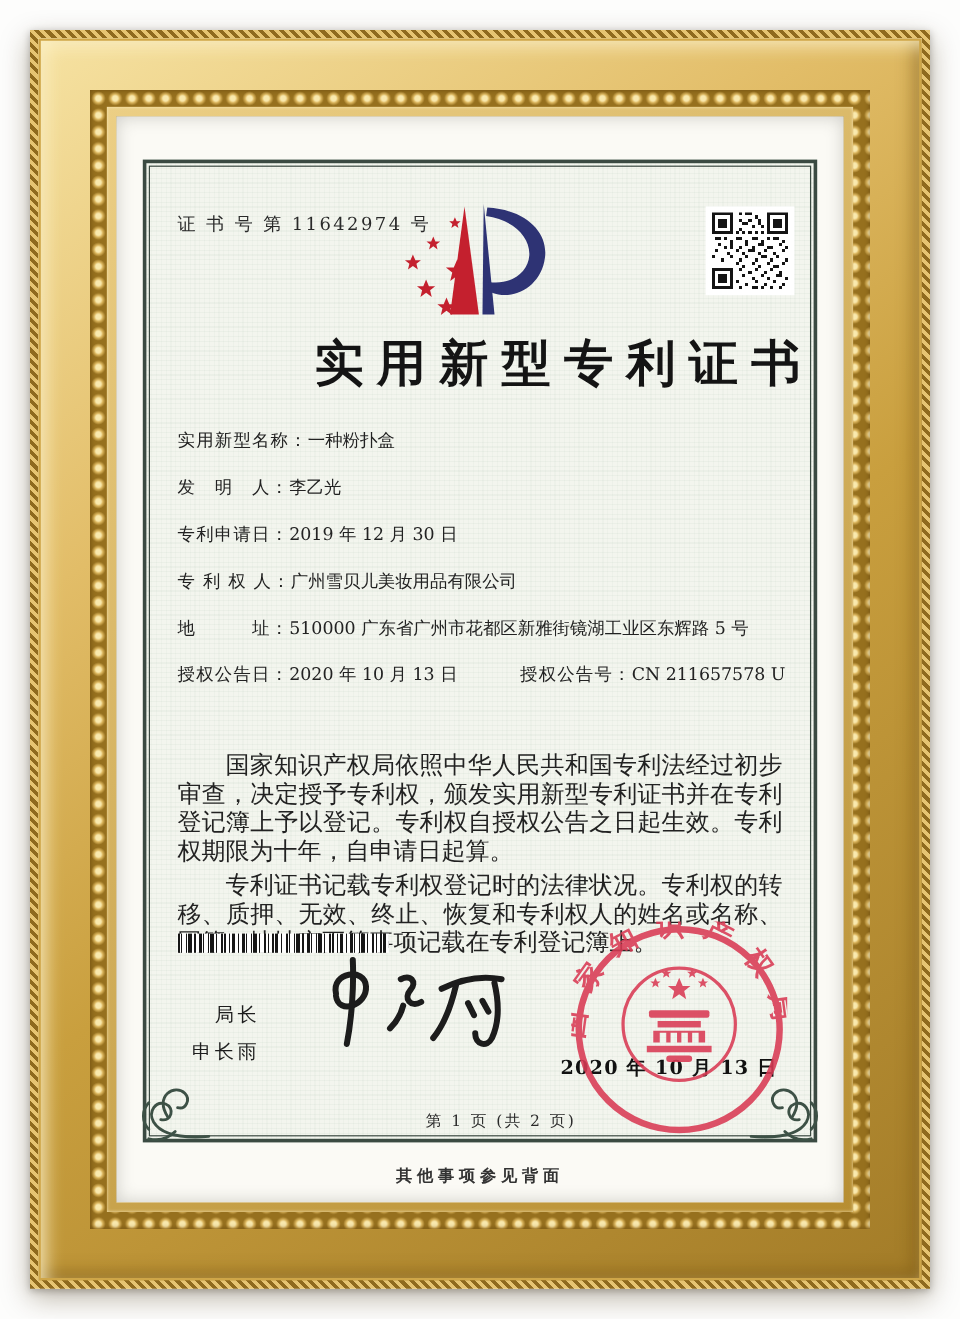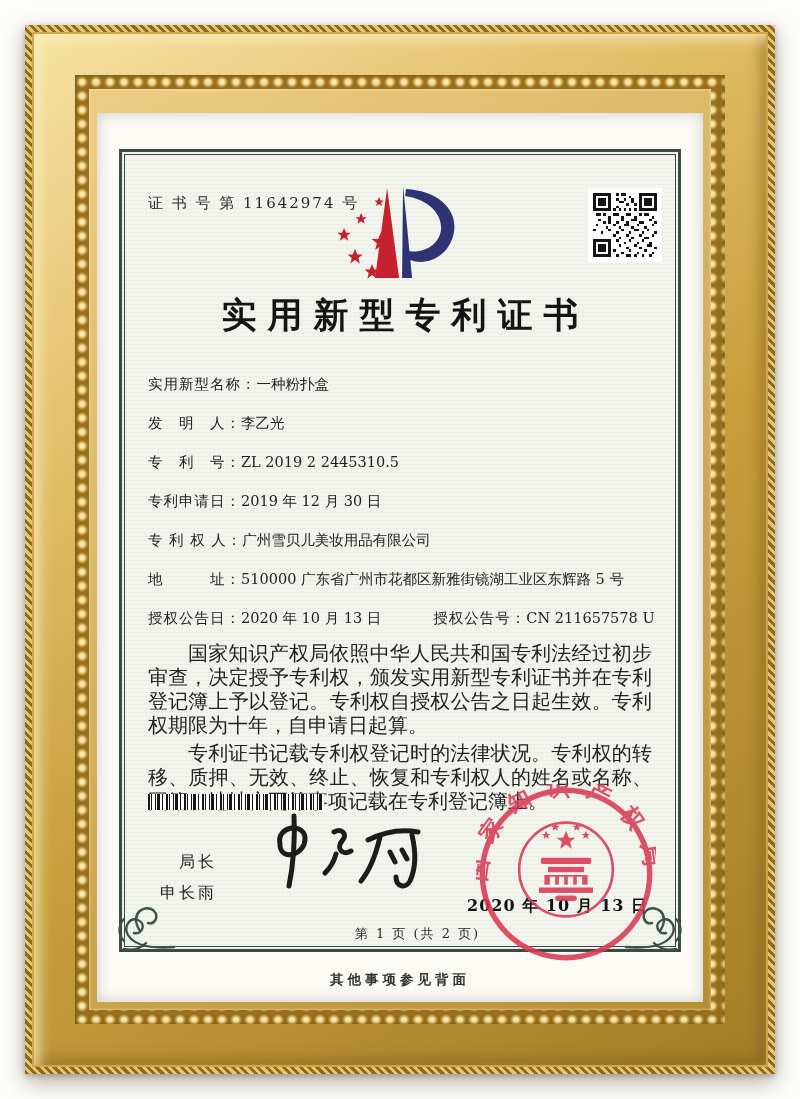--- a/index.html
+++ b/index.html
@@ -35,21 +35,20 @@
     position:absolute; inset:64px;
     background:linear-gradient(145deg,#eccf85,#b78e31);
     box-shadow:inset 0 0 3px rgba(255,245,210,.8);
   }
 
   
   .paper {
     position:absolute; inset:72px;
     background:#fbfaf5;
     box-shadow:inset 0 0 14px rgba(40,40,30,.22);
-    margin-top:16px;
   }
   .cert-border {
     position:absolute; left:22px; right:22px; top:36px; bottom:50px;
     border:3px solid #3b4a42;
     background-color:#f3f5ee;
     background-image:
       repeating-linear-gradient(0deg, rgba(130,165,140,.07) 0 1px, transparent 1px 4px),
       repeating-linear-gradient(90deg, rgba(130,165,140,.05) 0 1px, transparent 1px 4px);
   }
   .cert-border::before {
@@ -64,21 +63,21 @@
 
   .logo { position:absolute; left:50%; top:26px; transform:translateX(-56%); width:132px; height:106px; }
   .qr {
     position:absolute; right:16px; top:36px; width:74px; height:74px;
     background:#fff; padding:5px;
   }
   .qr svg { width:100%; height:100%; shape-rendering:crispEdges; }
 
   .cert-title {
     position:absolute; top:140px; left:0; width:100%;
-    text-align:center; font-size:35px; font-weight:bold;
+    text-align:right; font-size:41px; font-weight:bold;
     letter-spacing:11px; color:#141414; text-indent:11px;
   }
 
   .rows { position:absolute; left:26px; right:39px; top:220px; font-size:14.5px; color:#222; }
   .row { line-height:25px; margin-bottom:14px; white-space:nowrap; }
   .row .lbl { letter-spacing:1px; }
   .grant-gap { display:inline-block; width:52px; }
 
   .paras { position:absolute; left:26px; right:26px; top:489px; font-size:20px; line-height:24px; color:#222; text-align:justify; }
   .paras p { text-indent:2em; margin-bottom:4px; }
@@ -162,23 +161,20 @@
         </div>
 
         <div class="cert-title">实用新型专利证书</div>
 
         <div class="rows">
           <div class="row">
             <span class="lbl">实用新型名称：</span><span>一种粉扑盒</span>
           </div>
           <div class="row">
             <span class="lbl">发　明　人：</span><span>李乙光</span>
-          </div>
-          <div class="row">
-            <span class="lbl">专　利　号：</span><span>ZL 2019 2 2445310.5</span>
           </div>
           <div class="row">
             <span class="lbl">专利申请日：</span><span>2019 年 12 月 30 日</span>
           </div>
           <div class="row">
             <span class="lbl">专 利 权 人：</span><span>广州雪贝儿美妆用品有限公司</span>
           </div>
           <div class="row">
             <span class="lbl">地　　　址：</span><span>510000 广东省广州市花都区新雅街镜湖工业区东辉路 5 号</span>
           </div>

